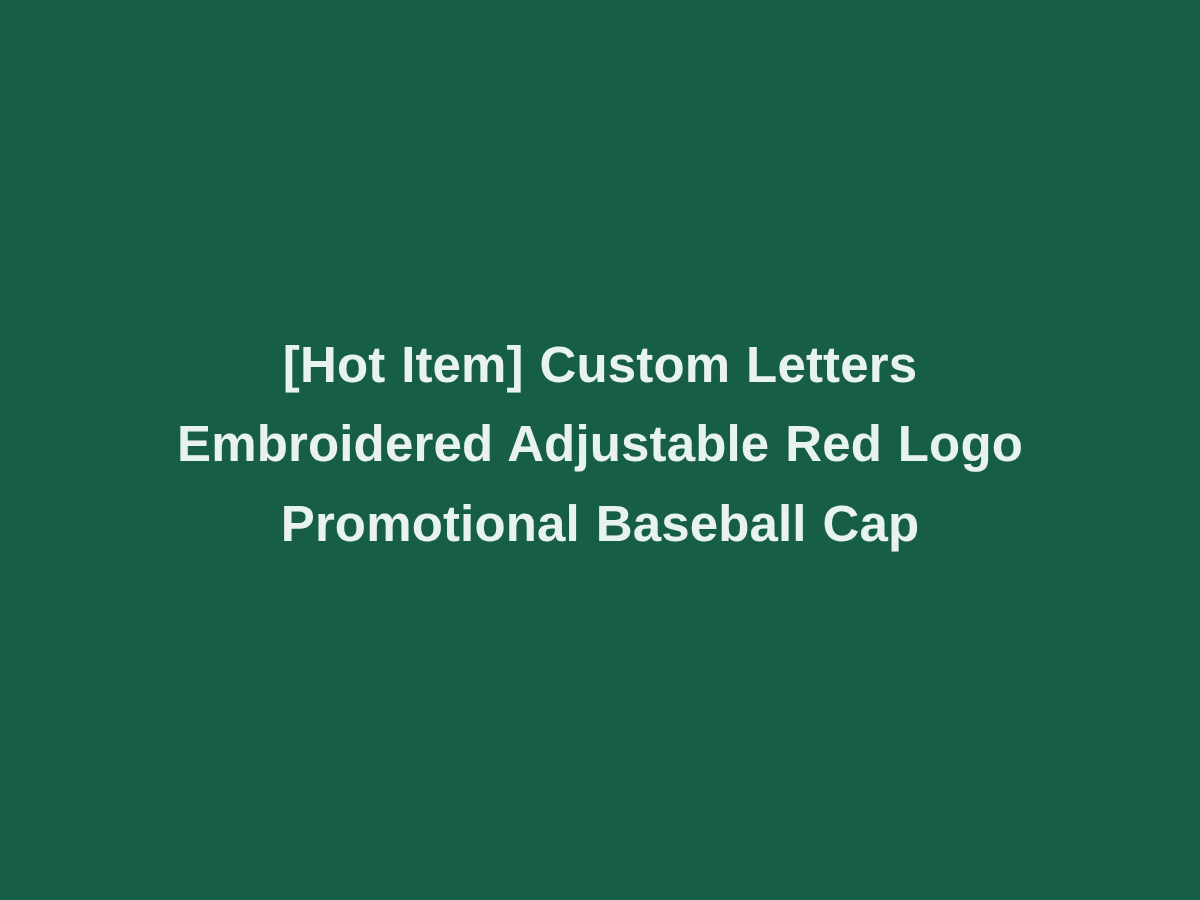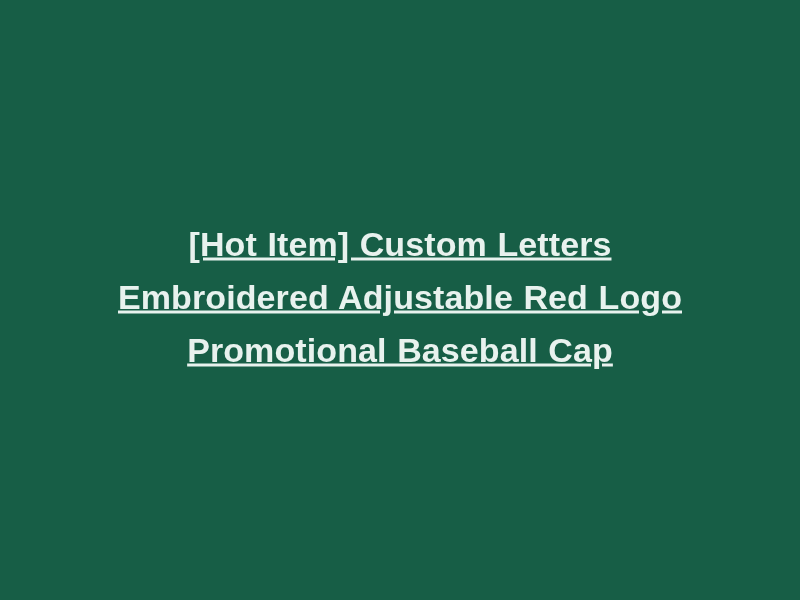--- a/index.html
+++ b/index.html
@@ -47,21 +47,20 @@
     font-size: 34px;
     font-weight: 700;
     line-height: 53px;
     letter-spacing: 0.1px;
     word-spacing: 1px;
     text-align: center;
     
     max-width: 640px;
     margin-left: auto;
     margin-right: auto;
-    text-decoration: underline;
     -webkit-font-smoothing: antialiased;
   }
 </style>
 </head>
 <body style="background-color: rgb(23, 94, 70);">
 
 <div class="canvas" style="background-color: rgb(23, 94, 70);">
 
   <div class="title-block">
 

